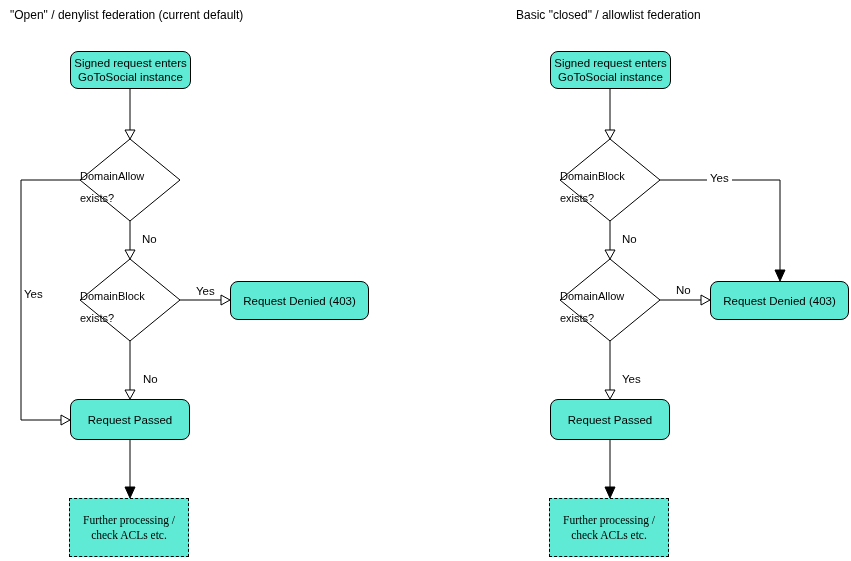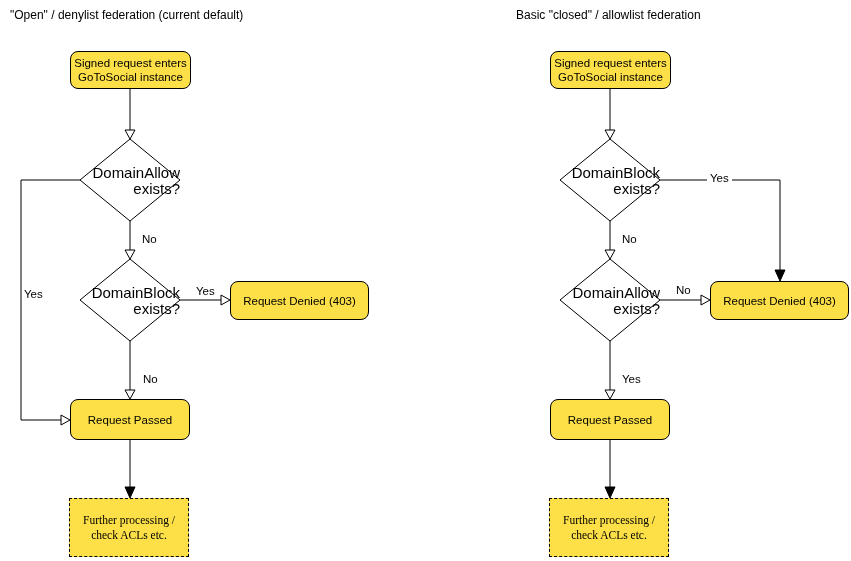--- a/index.html
+++ b/index.html
@@ -15,40 +15,40 @@
   .layer-svg { position: absolute; left: 0; top: 0; z-index: 0; }
   .title {
     position: absolute;
     font-size: 12px;
     white-space: pre;
     z-index: 2;
   }
   .node {
     position: absolute;
     box-sizing: border-box;
-    background: #fde047;
+    background: #5eead4;
     border: 1px solid #000000;
     display: flex;
     align-items: center;
     justify-content: center;
     text-align: center;
     font-size: 11.5px;
     line-height: 14px;
     white-space: pre-line;
     z-index: 1;
   }
   .r8  { border-radius: 8px; }
   .r12 { border-radius: 8px; }
   .dashed { border-style: dashed; border-radius: 0; line-height: 15px; font-family: Liberation Serif, serif; }
   .diamond-label {
     position: absolute;
     width: 100px;
-    text-align: right;
-    font-size: 15px;
-    line-height: 16px;
+    text-align: left;
+    font-size: 11px;
+    line-height: 22px;
     white-space: pre-line;
     z-index: 1;
   }
   .edge-label {
     position: absolute;
     font-size: 11.5px;
     line-height: 13px;
     white-space: pre;
     z-index: 2;
     text-align: right;

